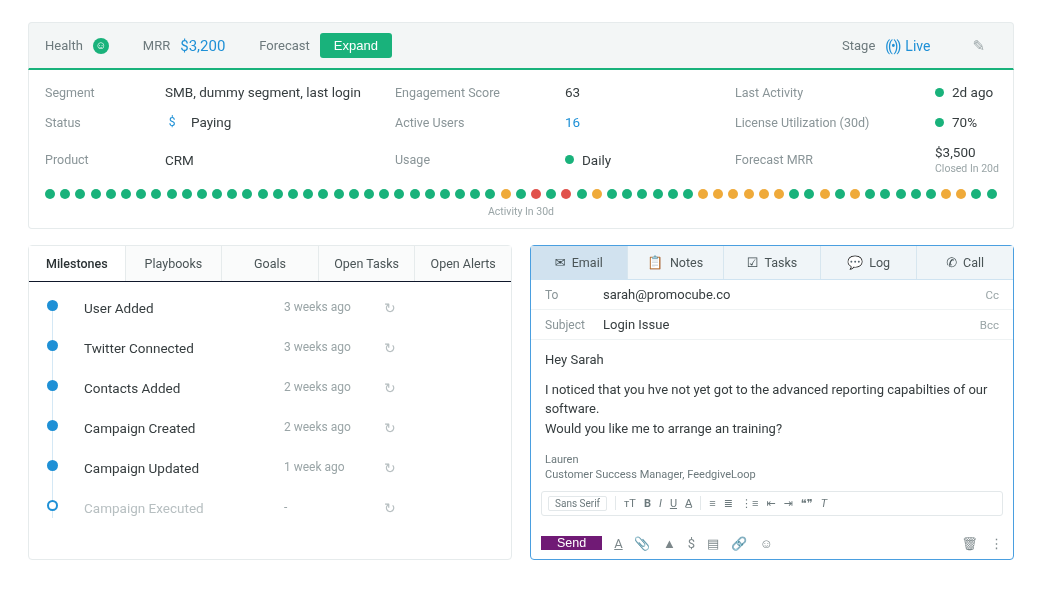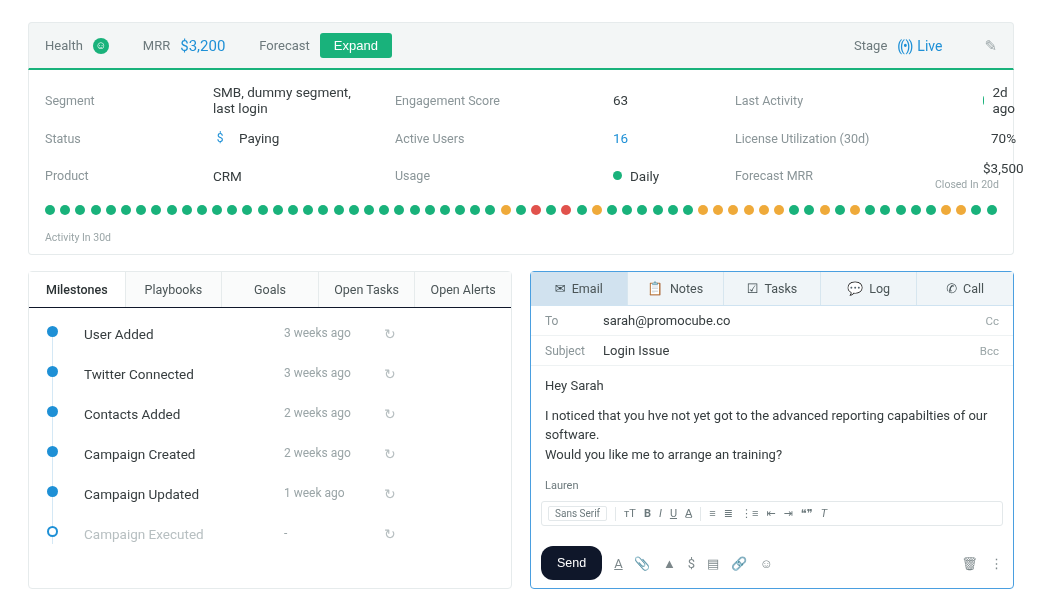--- a/index.html
+++ b/index.html
@@ -49,34 +49,34 @@
     padding: 14px 16px 10px 16px;
   }
   .summary-grid {
     display: grid;
     grid-template-columns: 90px 200px 140px 140px 170px 80px;
     column-gap: 30px;
     row-gap: 14px;
     align-items: center;
   }
   .sg-label { color: #8a9598; font-size: 12.5px; }
-  .sg-val { color: #363d3f; font-size: 13.5px; display:flex; align-items:center; gap:8px;margin-left:48px;}
+  .sg-val { color: #363d3f; font-size: 13.5px; display:flex; align-items:center; gap:8px;}
   .sg-val.blue { color:#1e90d6; }
   .dot-sm { width:9px; height:9px; border-radius:50%; display:inline-block; }
   .g { background:#19b27b; } .r { background:#e1524c; } .o { background:#efaa3a; }
   .dollaricon {
     display:inline-flex; width:14px; height:14px; align-items:center; justify-content:center;
     color:#1e90d6; font-size:12px; margin-right:4px;
   }
   .forecast-sub { font-size:10.5px; color:#9aa5a7; margin-top:2px;}
   .dot-row {
     display:flex; gap:5.2px; margin-top:14px; flex-wrap:nowrap;
   }
   .dot-row span { width:10px; height:10px; border-radius:50%; display:inline-block; }
-  .activity-label { color:#9aa5a7; font-size:10.5px; margin-top:16px;}
+  .activity-label { color:#9aa5a7; font-size:10.5px; margin-top:6px;text-align:center;}
 
   
   .lower { display:flex; gap:18px; margin-top:16px; }
   .panel {
     flex:1; border:1px solid #e6ebec; border-radius:4px; background:#fff; min-width:0;
   }
 
   
   .tabs {
     display:flex; border-bottom:1px solid #0f172a;
@@ -130,21 +130,21 @@
     margin:2px 10px 12px 10px; border:1px solid #e3e8ea; border-radius:3px; padding:4px 6px;
     display:flex; align-items:center; gap:8px; background:#fff; font-size:11px; color:#6c797c;
   }
   .toolbar .pill { font-size:10px; padding:1px 6px; border:1px solid #e3e8ea; border-radius:2px;}
   .toolbar .ic2 { font-size:11px; color:#6c797c; cursor:pointer;}
   .toolbar .sep { width:1px; height:14px; background:#e3e8ea;}
   .sendrow {
     display:flex; align-items:center; gap:12px; padding:8px 10px 8px 10px;
   }
   .btn-send {
-    background:#0f172a; color:#fff; border:none; border-radius:12px; padding:10px 16px;
+    background:#701a75; color:#fff; border:none; border-radius:0; padding:0 16px;
     font-size:12.5px; cursor:pointer;
   }
   .sendrow .sic { color:#7c878a; font-size:13px; cursor:pointer;}
   .sendrow .spacer{flex:1;}
 </style>
 </head>
 <body>
 
 <div class="topbar">
   <div class="group">
@@ -153,21 +153,21 @@
   </div>
   <div class="group">
     <span class="label">MRR</span>
     <span class="mrr-val">$3,200</span>
   </div>
   <div class="group">
     <span class="label">Forecast</span>
     <button class="btn-expand">Expand</button>
   </div>
   <div class="spacer"></div>
-  <div class="group" style="margin-right:0">
+  <div class="group" style="margin-right:12px">
     <span class="label">Stage</span>
     <span class="stage-live">
       <span class="live-waves">((•))</span>
       <span>Live</span>
     </span>
     <span class="pencil">✎</span>
   </div>
 </div>
 
 <div class="summary">
@@ -363,20 +363,21 @@
       <span class="faux">Bcc</span>
     </div>
     <div class="bodytext">
       <div>Hey Sarah</div>
       <div style="height:10px"></div>
       <div>I noticed that you hve not yet got to the advanced reporting capabilties of our software.</div>
       <div>Would you like me to arrange an training?</div>
     </div>
     <div class="sig">
       <div>Lauren</div>
+      <div>Customer Success Manager, FeedgiveLoop</div>
     </div>
     <div class="toolbar">
       <span class="pill">Sans Serif</span>
       <span class="sep"></span>
       <span class="ic2">тT</span>
       <span class="ic2"><b>B</b></span>
       <span class="ic2"><i>I</i></span>
       <span class="ic2"><u>U</u></span>
       <span class="ic2">A̲</span>
       <span class="sep"></span>

